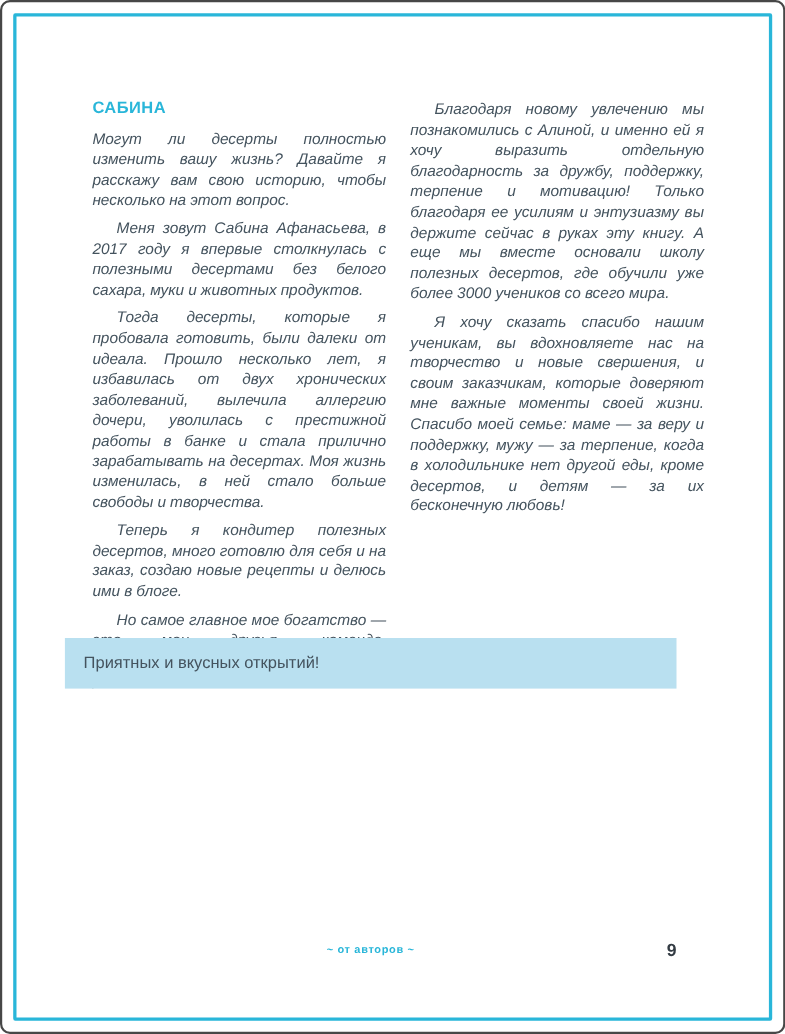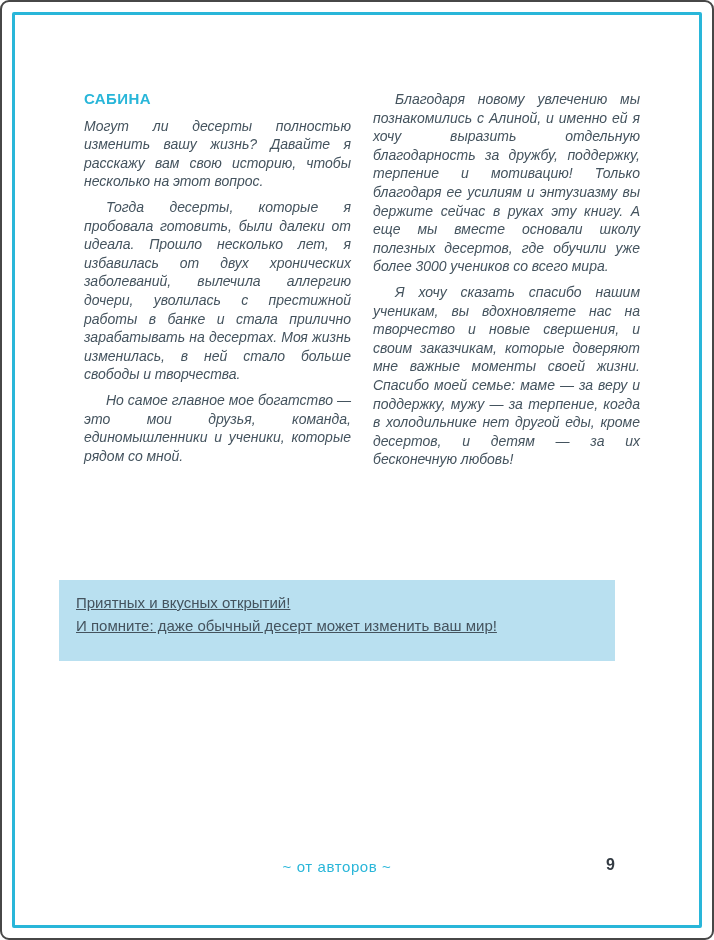--- a/index.html
+++ b/index.html
@@ -48,37 +48,36 @@
     font-weight:bold;
     letter-spacing:.4px;
     margin:0 0 8px 0;
   }
   .highlight{
     position:absolute;
     left:57px;top:578px;
     width:556px;
     box-sizing:border-box;
     background:var(--hl);
-    padding:11px 17px 24px 17px;
+    padding:11px 17px 12px 17px;
     color:var(--text);
     font-size:15px;
     line-height:23px;
-    text-decoration:underline;
   }
   .footer{
     position:absolute;
     left:57px;top:856px;
     width:556px;height:20px;
   }
   .footer-label{
     position:absolute;left:0;right:0;
     text-align:center;
     color:var(--accent);
-    font-size:15px;
-    font-weight:normal;
+    font-size:10px;
+    font-weight:bold;
     letter-spacing:.6px;
   }
   .page-number{
     position:absolute;right:0;top:-2px;
     color:#333b43;
     font-size:16px;
     font-weight:bold;
   }
 </style>
 </head>
@@ -86,34 +85,35 @@
 
 <div class="page" style="--accent: #29b6d9; --text: #44535e; --hl: #b9e0f0; border-color: rgb(71, 71, 71);">
   <div class="frame"></div>
 
   <div class="content">
     <div class="columns">
 
       <div class="col">
         <h2 class="heading">САБИНА</h2>
         <p class="no-indent">Могут ли десерты полностью изменить вашу жизнь? Давайте я расскажу вам свою историю, чтобы несколько на этот вопрос.</p>
+        <p>Меня зовут Сабина Афанасьева, в 2017 году я впервые столкнулась с полезными десертами без белого сахара, муки и животных продуктов.</p>
         <p>Тогда десерты, которые я пробовала готовить, были далеки от идеала. Прошло несколько лет, я избавилась от двух хронических заболеваний, вылечила аллергию дочери, уволилась с престижной работы в банке и стала прилично зарабатывать на десертах. Моя жизнь изменилась, в ней стало больше свободы и творчества.</p>
+        <p>Теперь я кондитер полезных десертов, много готовлю для себя и на заказ, создаю новые рецепты и делюсь ими в блоге.</p>
         <p>Но самое главное мое богатство — это мои друзья, команда, единомышленники и ученики, которые рядом со мной.</p>
       </div>
 
       <div class="col">
         <p>Благодаря новому увлечению мы познакомились с Алиной, и именно ей я хочу выразить отдельную благодарность за дружбу, поддержку, терпение и мотивацию! Только благодаря ее усилиям и энтузиазму вы держите сейчас в руках эту книгу. А еще мы вместе основали школу полезных десертов, где обучили уже более 3000 учеников со всего мира.</p>
         <p>Я хочу сказать спасибо нашим ученикам, вы вдохновляете нас на творчество и новые свершения, и своим заказчикам, которые доверяют мне важные моменты своей жизни. Спасибо моей семье: маме — за веру и поддержку, мужу — за терпение, когда в холодильнике нет другой еды, кроме десертов, и детям — за их бесконечную любовь!</p>
       </div>
 
     </div>
   </div>
 
   <div class="highlight">
     <div>Приятных и вкусных открытий!</div>
-    <div>И помните: даже обычный десерт может изменить ваш мир!</div>
   </div>
 
   <div class="footer">
     <div class="footer-label">~ от авторов ~</div>
     <div class="page-number">9</div>
   </div>
 </div>
 
 </body></html>

